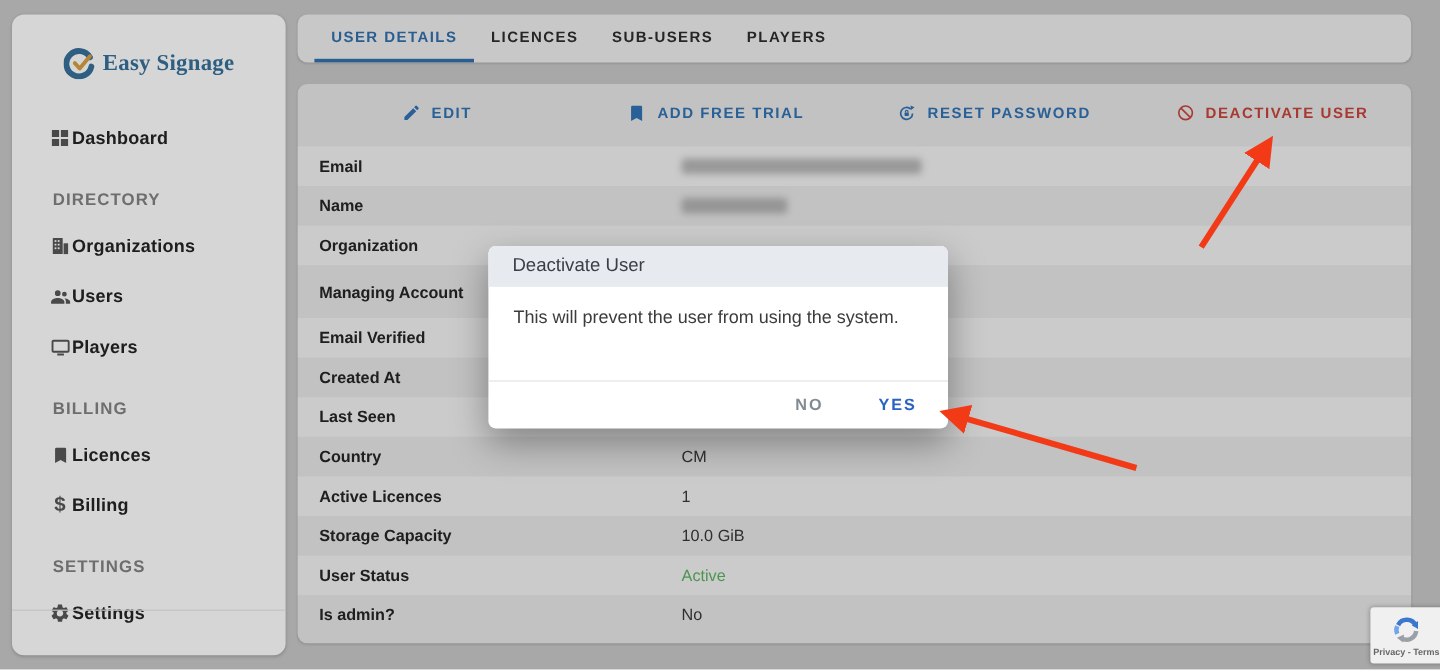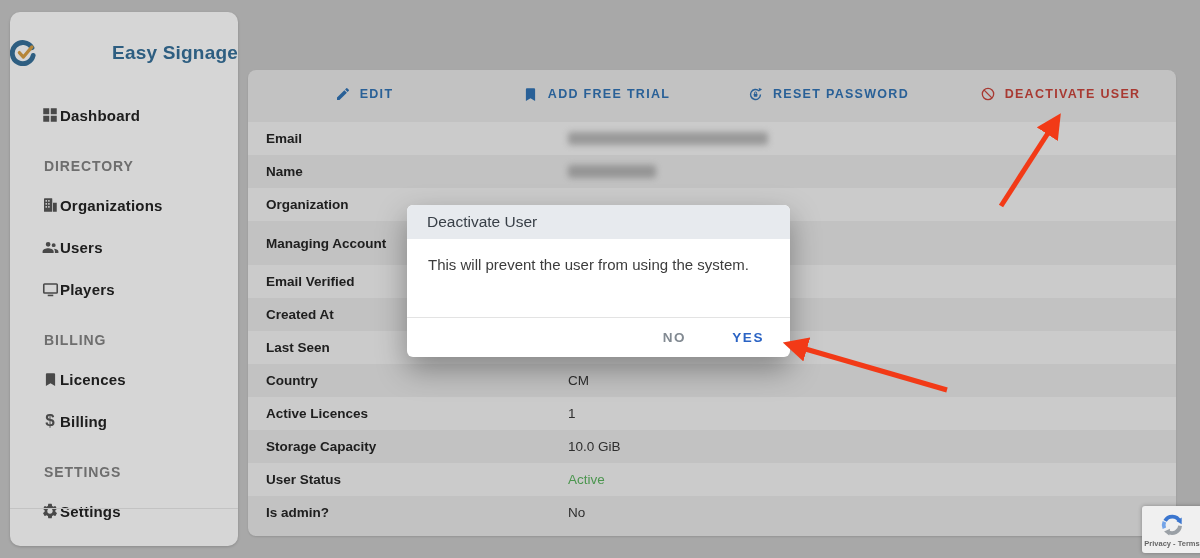--- a/index.html
+++ b/index.html
@@ -2,21 +2,21 @@
 <html style="--brand-blue: #37719a; --logo-check-gold: #d9a043; --tab-active-blue: #3371ad; --accent-blue: #3173b4; --danger-red: #c9453c; --success-green: #5bb35f; --yes-blue: #2a63c4; --arrow-red: #f23a17;"><head>
 <meta charset="utf-8">
 <style>
   html,body{margin:0;padding:0;}
   body{width:1200px;height:558px;overflow:hidden;font-family:"Liberation Sans",sans-serif;}
   .stage{position:relative;width:1200px;height:558px;background:#c9c9c9;overflow:hidden;}
 
   
   .sidebar{position:absolute;left:10px;top:12px;width:228px;height:534px;background:#ffffff;
            border-radius:10px;box-shadow:0 1px 3px rgba(0,0,0,.18);}
-  .logo{height:62px;display:flex;align-items:center;justify-content:space-between;gap:7px;padding-top:10px;cursor:pointer;}
+  .logo{height:62px;display:flex;align-items:center;justify-content:center;gap:7px;padding-top:10px;cursor:pointer;font-family:Liberation Serif, serif;}
   .logo-text{font-size:19px;font-weight:700;color:var(--brand-blue,#37719a);letter-spacing:.2px;}
   .nav-item{display:flex;align-items:center;height:42px;padding-left:30px;cursor:pointer;}
   .nav-item:first-child{margin-top:10px;}
   .nav-item .ico{width:20px;height:20px;color:#575757;display:flex;align-items:center;justify-content:center;}
   .nav-item .dollar{font-size:17px;font-weight:700;color:#575757;}
   .nav-item .lbl{font-size:15px;font-weight:600;color:#242424;letter-spacing:.2px;}
   .nav-section{padding:22px 0 10px 34px;font-size:14px;font-weight:700;color:#838383;letter-spacing:.9px;}
   .sidebar-divider{position:absolute;left:0;right:0;top:496px;border-top:1px solid #e9e9e9;}
 
   
@@ -152,20 +152,26 @@
             <svg width="18" height="18" viewBox="0 0 24 24">
               <path fill="currentColor" d="M19.14 12.94c.04-.3.06-.61.06-.94 0-.32-.02-.64-.07-.94l2.03-1.58a.49.49 0 0 0 .12-.61l-1.92-3.32a.49.49 0 0 0-.59-.22l-2.39.96c-.5-.38-1.03-.7-1.62-.94l-.36-2.54a.48.48 0 0 0-.48-.41h-3.84c-.24 0-.43.17-.47.41l-.36 2.54c-.59.24-1.13.57-1.62.94l-2.39-.96a.49.49 0 0 0-.59.22L2.74 8.87c-.12.21-.08.47.12.61l2.03 1.58c-.05.3-.09.63-.09.94s.02.64.07.94l-2.03 1.58a.49.49 0 0 0-.12.61l1.92 3.32c.12.22.37.29.59.22l2.39-.96c.5.38 1.03.7 1.62.94l.36 2.54c.05.24.24.41.48.41h3.84c.24 0 .44-.17.47-.41l.36-2.54c.59-.24 1.13-.56 1.62-.94l2.39.96c.22.08.47 0 .59-.22l1.92-3.32c.12-.22.07-.47-.12-.61l-2.01-1.58zM12 15.6A3.61 3.61 0 0 1 8.4 12c0-1.98 1.62-3.6 3.6-3.6s3.6 1.62 3.6 3.6-1.62 3.6-3.6 3.6z"></path>
             </svg>
           </span>
           <span class="lbl">Settings</span>
         </div>
       </nav>
     <div class="sidebar-divider"></div>
   </aside>
 
+  <div class="tabsbar" id="tabs">
+      <button class="tab active">USER DETAILS</button>
+      <button class="tab">LICENCES</button>
+      <button class="tab">SUB-USERS</button>
+      <button class="tab">PLAYERS</button>
+    </div>
 
   <main class="content">
     <div class="actions" id="action-bar">
         <button class="action blue">
           <span class="ico">
             <svg width="16" height="16" viewBox="0 0 24 24">
               <path fill="currentColor" d="M3 17.25V21h3.75L17.81 9.94l-3.75-3.75L3 17.25zM20.71 7.04a1 1 0 0 0 0-1.41l-2.34-2.34a1 1 0 0 0-1.41 0l-1.83 1.83 3.75 3.75 1.83-1.83z"></path>
             </svg>
           </span>
           <span>EDIT</span>

